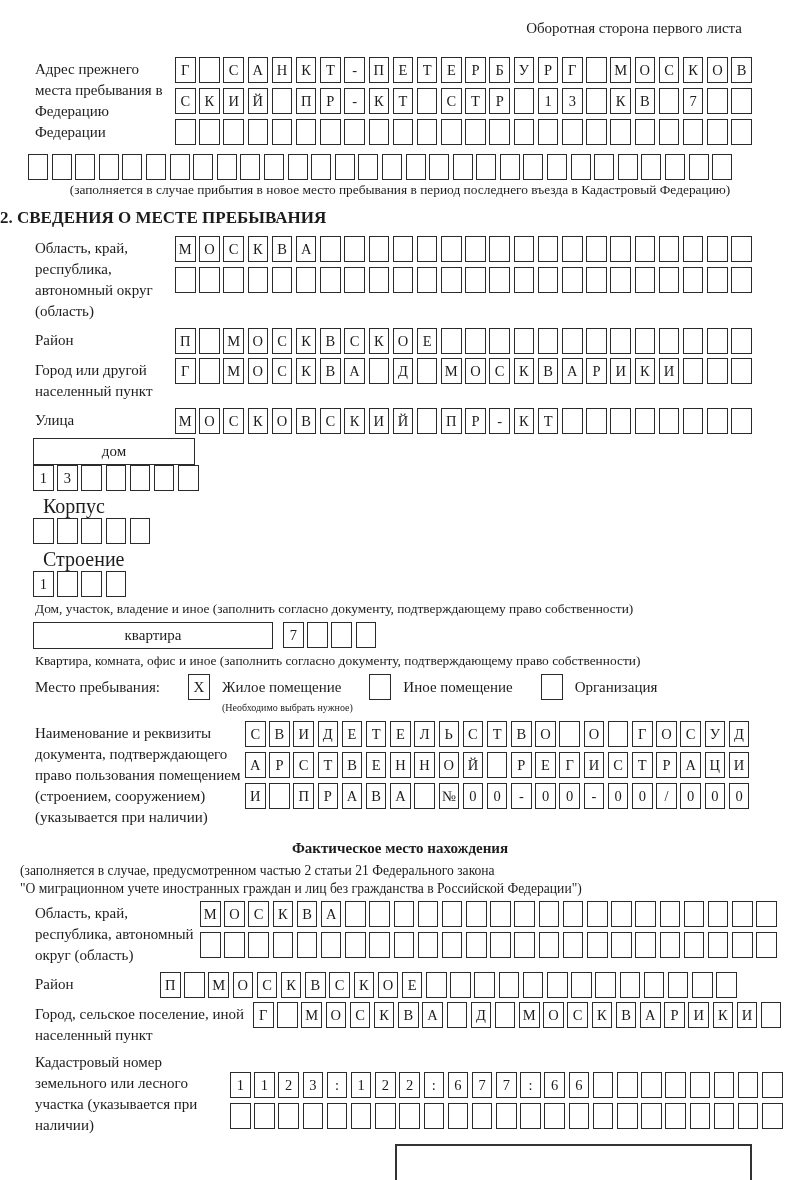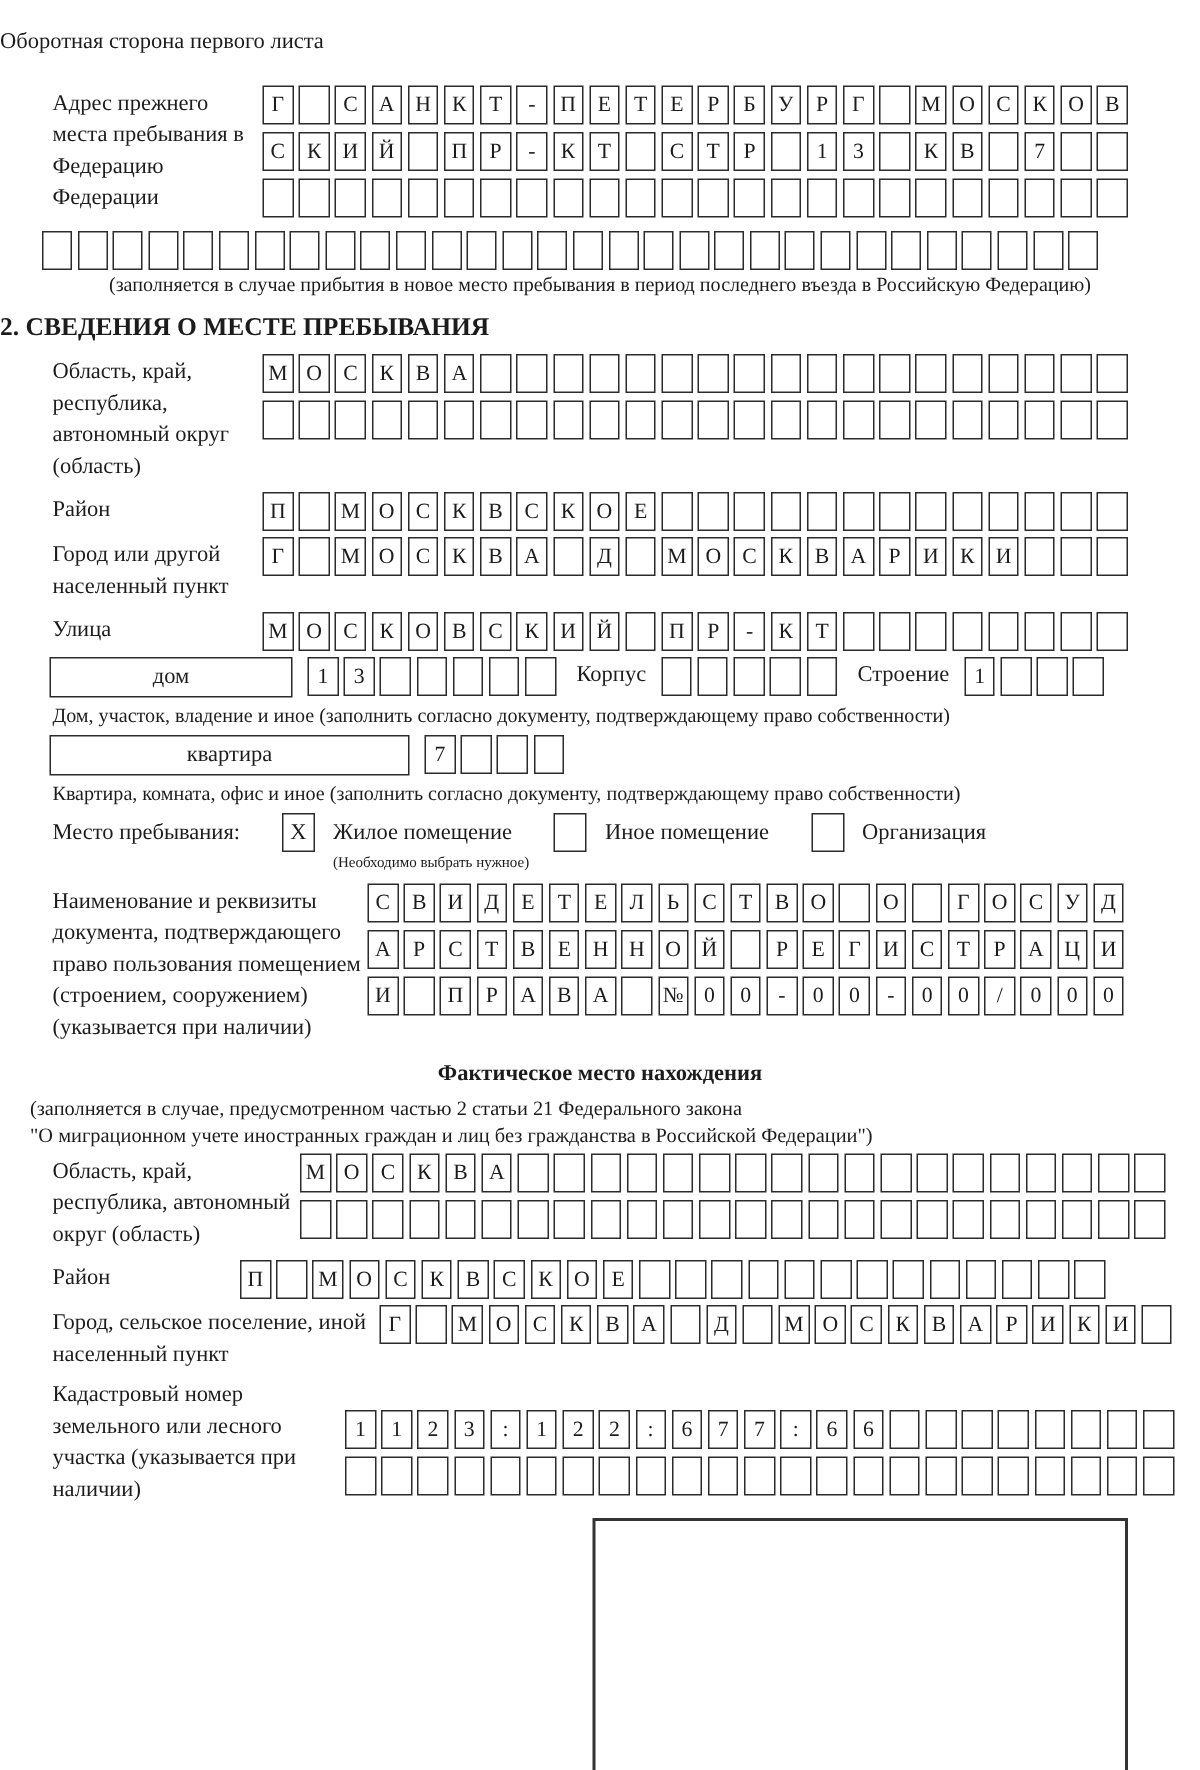--- a/index.html
+++ b/index.html
@@ -4,21 +4,21 @@
 <style>
   * { box-sizing: border-box; }
   html,body { margin:0; padding:0; }
   body {
     width:800px; height:1180px;
     background:#ffffff;
     font-family:"Liberation Serif","DejaVu Serif",serif;
     color:#1c1c1c;
     overflow:hidden;
   }
-  .header-note { text-align:left; padding:20px 58px 0 0; font-size:15px; }
+  .header-note { text-align:right; padding:20px 58px 0 0; font-size:15px; }
 
   .form-row { display:flex; margin:0 0 4px 35px; align-items:flex-start; }
   .label { flex:none; font-size:15px; line-height:1.4; padding-top:2px; }
   .w140 { width:140px; } .w125 { width:125px; } .w165 { width:165px; }
   .w210 { width:210px; } .w218 { width:218px; } .w195 { width:195px; }
 
   .cells { display:flex; flex:none; }
   .cells-col { display:flex; flex-direction:column; }
   .cells-col .cells { margin-bottom:5px; }
   .cell {
@@ -32,21 +32,21 @@
 
   .center-note { text-align:center; font-size:13.4px; margin:2px 10px 0 10px; }
   .section-title { text-align:left; font-weight:bold; font-size:17px; margin:10px 0 8px 0; }
 
   .boxed-label {
     flex:none; border:1.8px solid #2b2b2b; height:27px;
     display:flex; align-items:center; justify-content:center;
     font-size:15px; margin-right:10px;
   }
   .bl-dom { width:162px; } .bl-kv { width:240px; }
-  .inline-lbl { font-size:15px; padding-top:4px; margin:0 10px; flex:none; }
+  .inline-lbl { font-size:20px; padding-top:4px; margin:0 10px; flex:none; }
   .caption { font-size:13.4px; margin:1px 0 5px 35px; }
 
   .stay-row { display:flex; align-items:center; margin:4px 0 2px 35px; }
   .stay-row .lbl { font-size:15px; flex:none; }
   .checkbox {
     flex:none; width:22px; height:26px; border:1.8px solid #2b2b2b;
     display:inline-flex; align-items:center; justify-content:center;
     font-size:15px; margin:0 12px 0 28px;
   }
   .stay-hint { font-size:10px; margin:2px 0 8px 222px; }
@@ -172,21 +172,21 @@
     <span class="cell"></span>
     <span class="cell"></span>
     <span class="cell"></span>
     <span class="cell"></span>
     <span class="cell"></span>
     <span class="cell"></span>
     <span class="cell"></span>
     <span class="cell"></span>
     <span class="cell"></span>
   </div>
-<div class="center-note">(заполняется в случае прибытия в новое место пребывания в период последнего въезда в Российскую Федерацию)</div>
+<div class="center-note">(заполняется в случае прибытия в новое место пребывания в период последнего въезда в Кадастровый Федерацию)</div>
 
 <div class="section-title">2. СВЕДЕНИЯ О МЕСТЕ ПРЕБЫВАНИЯ</div>
 
 <div class="form-row">
   <div class="label w140">Область, край, республика, автономный округ (область)</div>
   <div class="cells-col">
     <div class="cells">
         <span class="cell">М</span>
         <span class="cell">О</span>
         <span class="cell">С</span>
@@ -324,21 +324,21 @@
       <span class="cell"></span>
       <span class="cell"></span>
       <span class="cell"></span>
       <span class="cell"></span>
       <span class="cell"></span>
       <span class="cell"></span>
       <span class="cell"></span>
     </div>
 </div>
 
-<div class="form-row" style="margin-left:33px; margin-top:2px;">
+<div class="form-row" style="margin-left:33px; margin-top:2px;flex-direction:column;">
   <div class="boxed-label bl-dom">дом</div>
   <div class="cells">
       <span class="cell">1</span>
       <span class="cell">3</span>
       <span class="cell"></span>
       <span class="cell"></span>
       <span class="cell"></span>
       <span class="cell"></span>
       <span class="cell"></span>
     </div>

